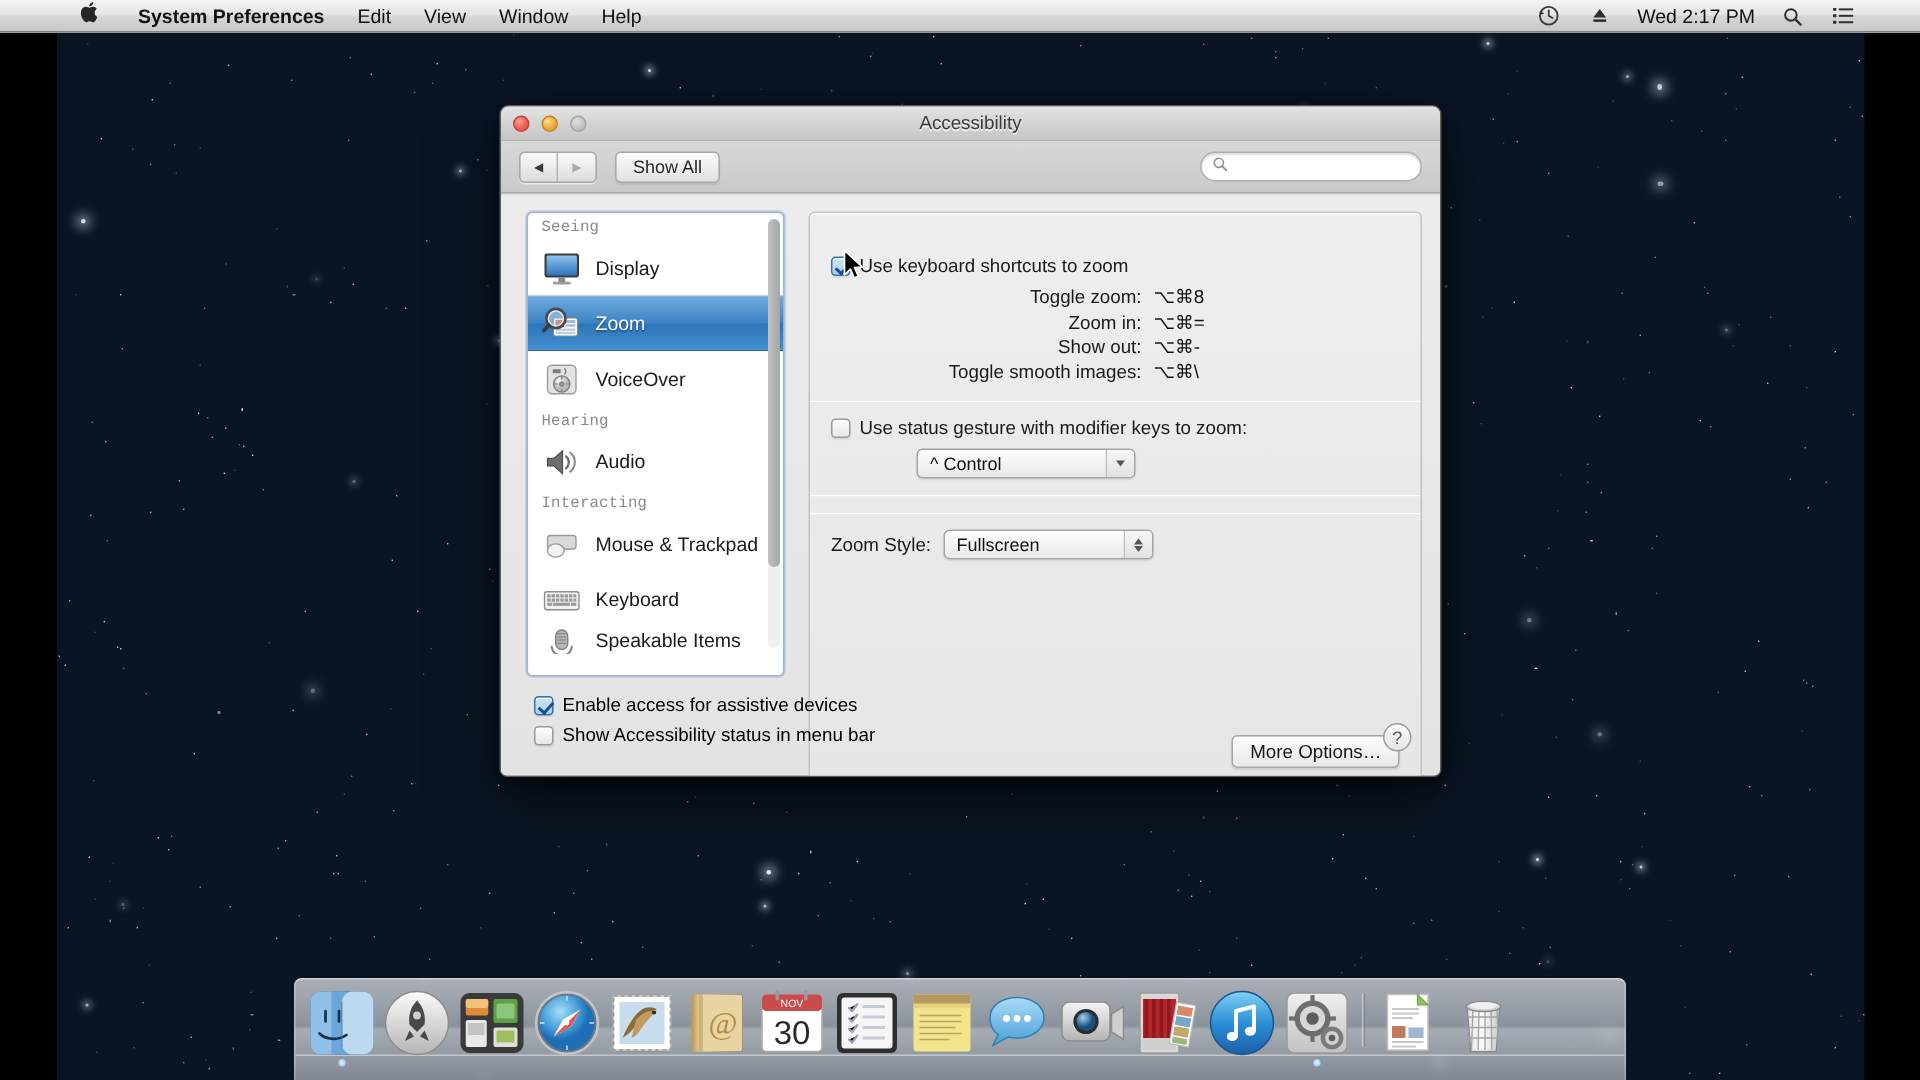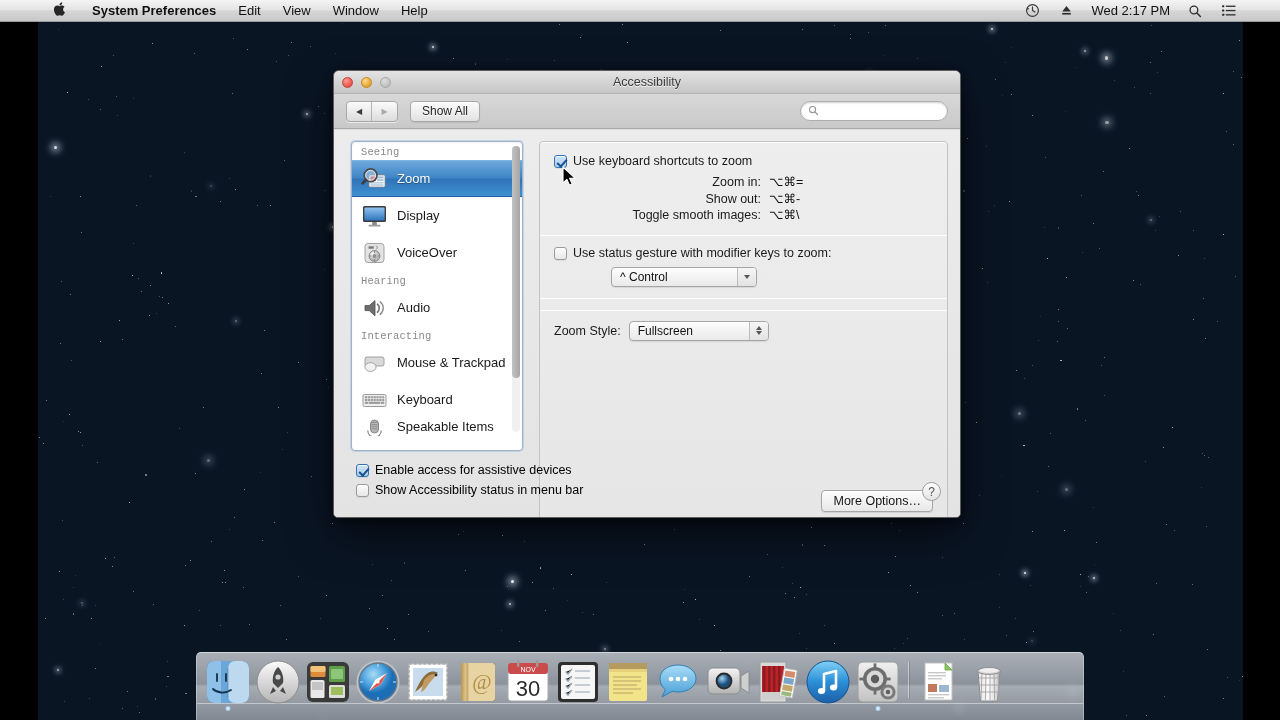--- a/index.html
+++ b/index.html
@@ -132,21 +132,21 @@
     position:absolute; top:0; left:0; width:8px; height:232px;
     background: linear-gradient(to right,#c2c2c2,#a6a6a6); border-radius:4px;
   }
 
   
   #pane {
     position:absolute; left:205px; top:11px; right:12px; height:384px;
     background: linear-gradient(to bottom,#eeeeee,#e6e6e6);
     border:1px solid #c3c3c3; border-radius:4px;
     box-shadow: inset 0 1px 0 #fff;
-    padding: 12px 14px;
+    padding: 28px 14px;
     font-size:12.5px; color:#1a1a1a;
   }
   .cbrow { display:flex; align-items:flex-start; gap:6px; }
   .cb {
     width:13px; height:13px; flex:0 0 13px; border-radius:3px; margin-top:1px;
     border:1px solid #9a9a9a; background: linear-gradient(to bottom,#fdfdfd,#e7e7e7);
     box-shadow: inset 0 1px 0 #fff, 0 1px 1px rgba(0,0,0,.07);
     position:relative;
   }
   .cb.on {
@@ -930,53 +930,53 @@
       <input type="text" placeholder="" style="">
     </div>
   </div>
 
   <div id="winbody">
 
     <div id="sidebar">
 
       <div class="sb-head">Seeing</div>
 
-      <div class="sb-row sel">
-        <span class="sb-ico">
-          <svg width="27" height="24" viewBox="0 0 27 24">
-            <rect x="8" y="8" width="16" height="12" rx="1.3" fill="#fff" stroke="#8a8a8a" stroke-width=".8"></rect>
-            <rect x="9.4" y="9.4" width="5.6" height="4.4" fill="#c94d4d"></rect>
-            <rect x="16" y="9.4" width="6.6" height="2" fill="#9fb9d6"></rect>
-            <rect x="16" y="12.2" width="6.6" height="1.6" fill="#9fb9d6"></rect>
-            <rect x="9.4" y="15" width="13.2" height="1.6" fill="#b9cfe3"></rect>
-            <rect x="9.4" y="17.2" width="13.2" height="1.6" fill="#b9cfe3"></rect>
-            <circle cx="9.6" cy="8.3" r="6.4" fill="rgba(190,215,235,.48)" stroke="#4a4a4a" stroke-width="1.7"></circle>
-            <circle cx="9.6" cy="8.3" r="4.9" fill="none" stroke="#e9e9e9" stroke-width=".9"></circle>
-            <path d="M4.9 12.9L1.6 16.3" stroke="#3a3a3a" stroke-width="2.6" stroke-linecap="round"></path>
-          </svg>
-        </span>
-        <span>Zoom</span>
-      </div>
-
       <div class="sb-row">
         <span class="sb-ico">
           <svg width="27" height="24" viewBox="0 0 27 24">
             <rect x="2" y="2" width="23" height="16" rx="1.6" fill="#3c3c3c"></rect>
             <rect x="3.4" y="3.4" width="20.2" height="13.2" rx="1" fill="url(#dspg)"></rect>
             <defs>
                 <linearGradient id="dspg" x1="0" y1="0" x2="0" y2="1">
                   <stop offset="0" stop-color="#8fc4ef"></stop>
                   <stop offset="1" stop-color="#2e74bb"></stop>
                 </linearGradient>
               </defs>
             <rect x="11.2" y="18" width="4.6" height="3.2" fill="#8a8a8a"></rect>
             <rect x="7.5" y="20.8" width="12" height="1.8" rx=".9" fill="#9c9c9c"></rect>
           </svg>
         </span>
         <span>Display</span>
+      </div>
+
+      <div class="sb-row sel">
+        <span class="sb-ico">
+          <svg width="27" height="24" viewBox="0 0 27 24">
+            <rect x="8" y="8" width="16" height="12" rx="1.3" fill="#fff" stroke="#8a8a8a" stroke-width=".8"></rect>
+            <rect x="9.4" y="9.4" width="5.6" height="4.4" fill="#c94d4d"></rect>
+            <rect x="16" y="9.4" width="6.6" height="2" fill="#9fb9d6"></rect>
+            <rect x="16" y="12.2" width="6.6" height="1.6" fill="#9fb9d6"></rect>
+            <rect x="9.4" y="15" width="13.2" height="1.6" fill="#b9cfe3"></rect>
+            <rect x="9.4" y="17.2" width="13.2" height="1.6" fill="#b9cfe3"></rect>
+            <circle cx="9.6" cy="8.3" r="6.4" fill="rgba(190,215,235,.48)" stroke="#4a4a4a" stroke-width="1.7"></circle>
+            <circle cx="9.6" cy="8.3" r="4.9" fill="none" stroke="#e9e9e9" stroke-width=".9"></circle>
+            <path d="M4.9 12.9L1.6 16.3" stroke="#3a3a3a" stroke-width="2.6" stroke-linecap="round"></path>
+          </svg>
+        </span>
+        <span>Zoom</span>
       </div>
 
       <div class="sb-row">
         <span class="sb-ico">
           <svg width="27" height="24" viewBox="0 0 27 24">
             <rect x="4" y="2.5" width="19" height="19" rx="3" fill="#e3e3e3" stroke="#9a9a9a" stroke-width=".9"></rect>
             <path d="M7.6 5.2h5.2l-.1 2.6H7.5z" fill="#7d7d7d"></path>
             <path d="M15.3 4.6c1.2.9 1.2 2.9 0 3.9" fill="none" stroke="#7d7d7d" stroke-width=".9"></path>
             <circle cx="13.5" cy="15" r="5.4" fill="url(#vog)" stroke="#7d7d7d" stroke-width=".9"></circle>
             <defs>
@@ -1063,20 +1063,24 @@
 
     <div id="pane">
 
       <div class="cbrow">
         <span class="cb on"></span>
         <span>Use keyboard shortcuts to zoom</span>
       </div>
 
       <div class="shortcuts">
         <div class="scrow">
+          <span class="sclabel">Toggle zoom:</span>
+          <span class="sckeys">⌥⌘8</span>
+        </div>
+        <div class="scrow">
           <span class="sclabel">Zoom in:</span>
           <span class="sckeys">⌥⌘=</span>
         </div>
         <div class="scrow">
           <span class="sclabel">Show out:</span>
           <span class="sckeys">⌥⌘-</span>
         </div>
         <div class="scrow">
           <span class="sclabel">Toggle smooth images:</span>
           <span class="sckeys">⌥⌘\</span>

